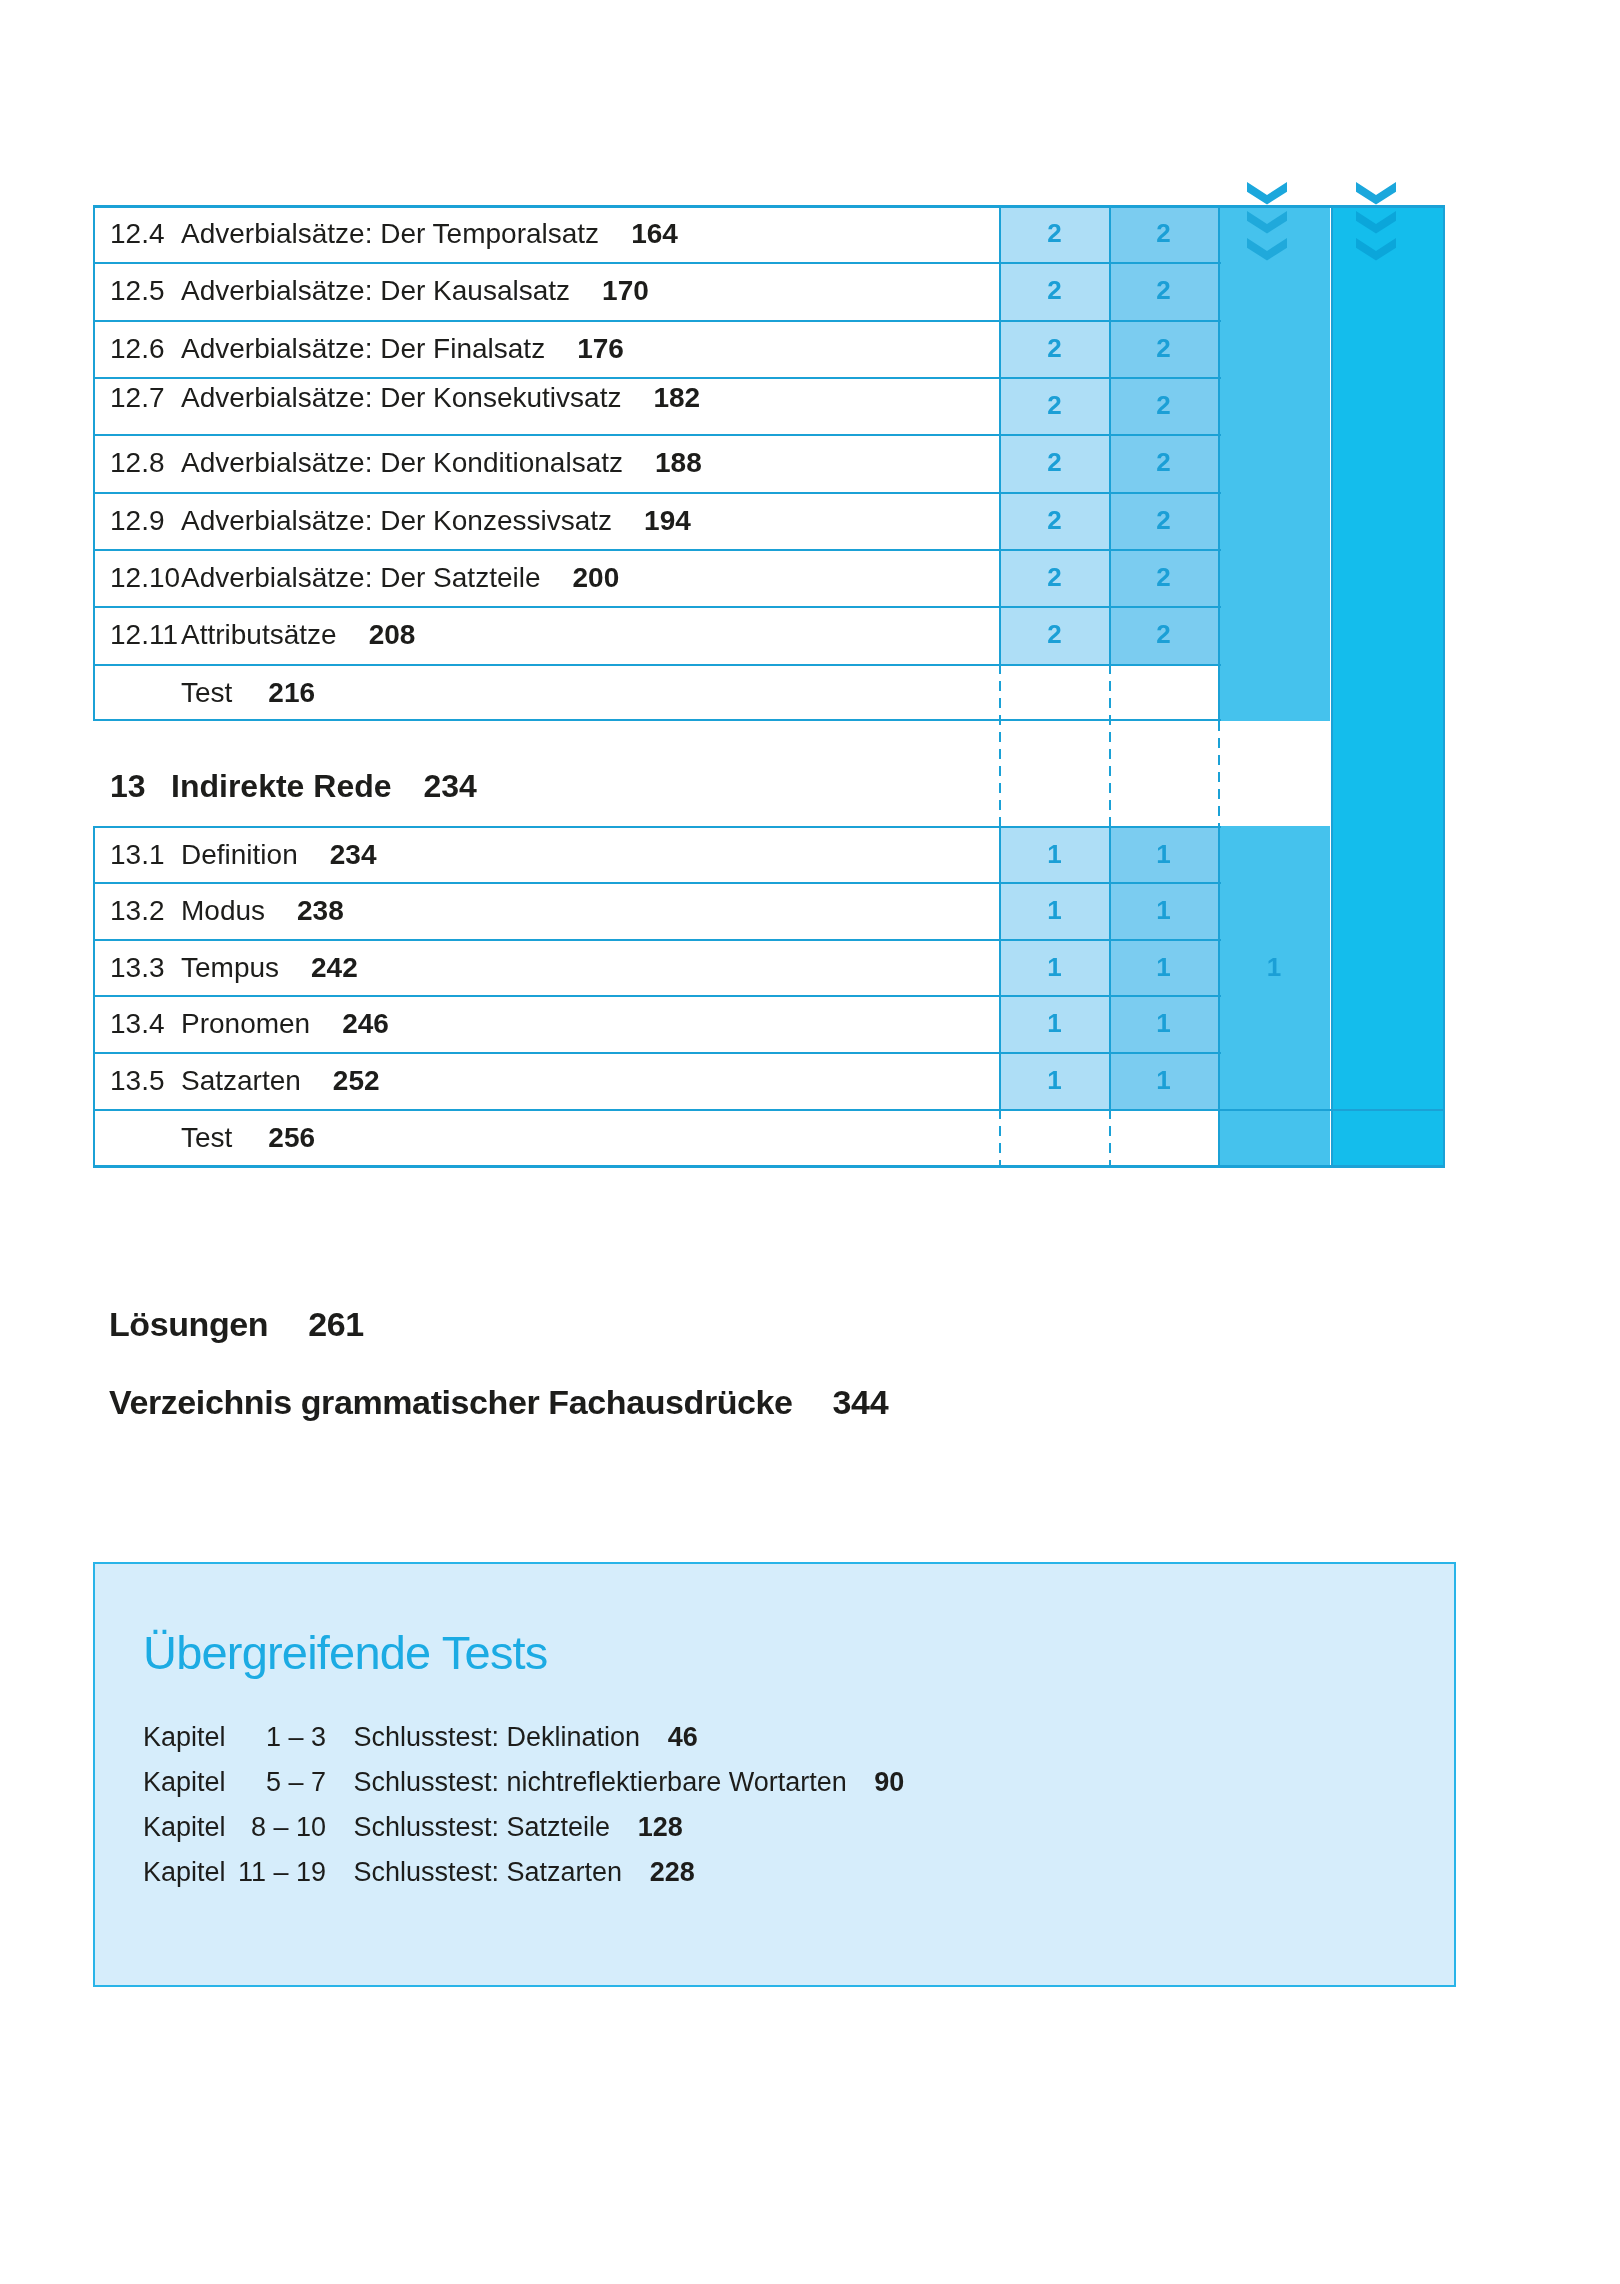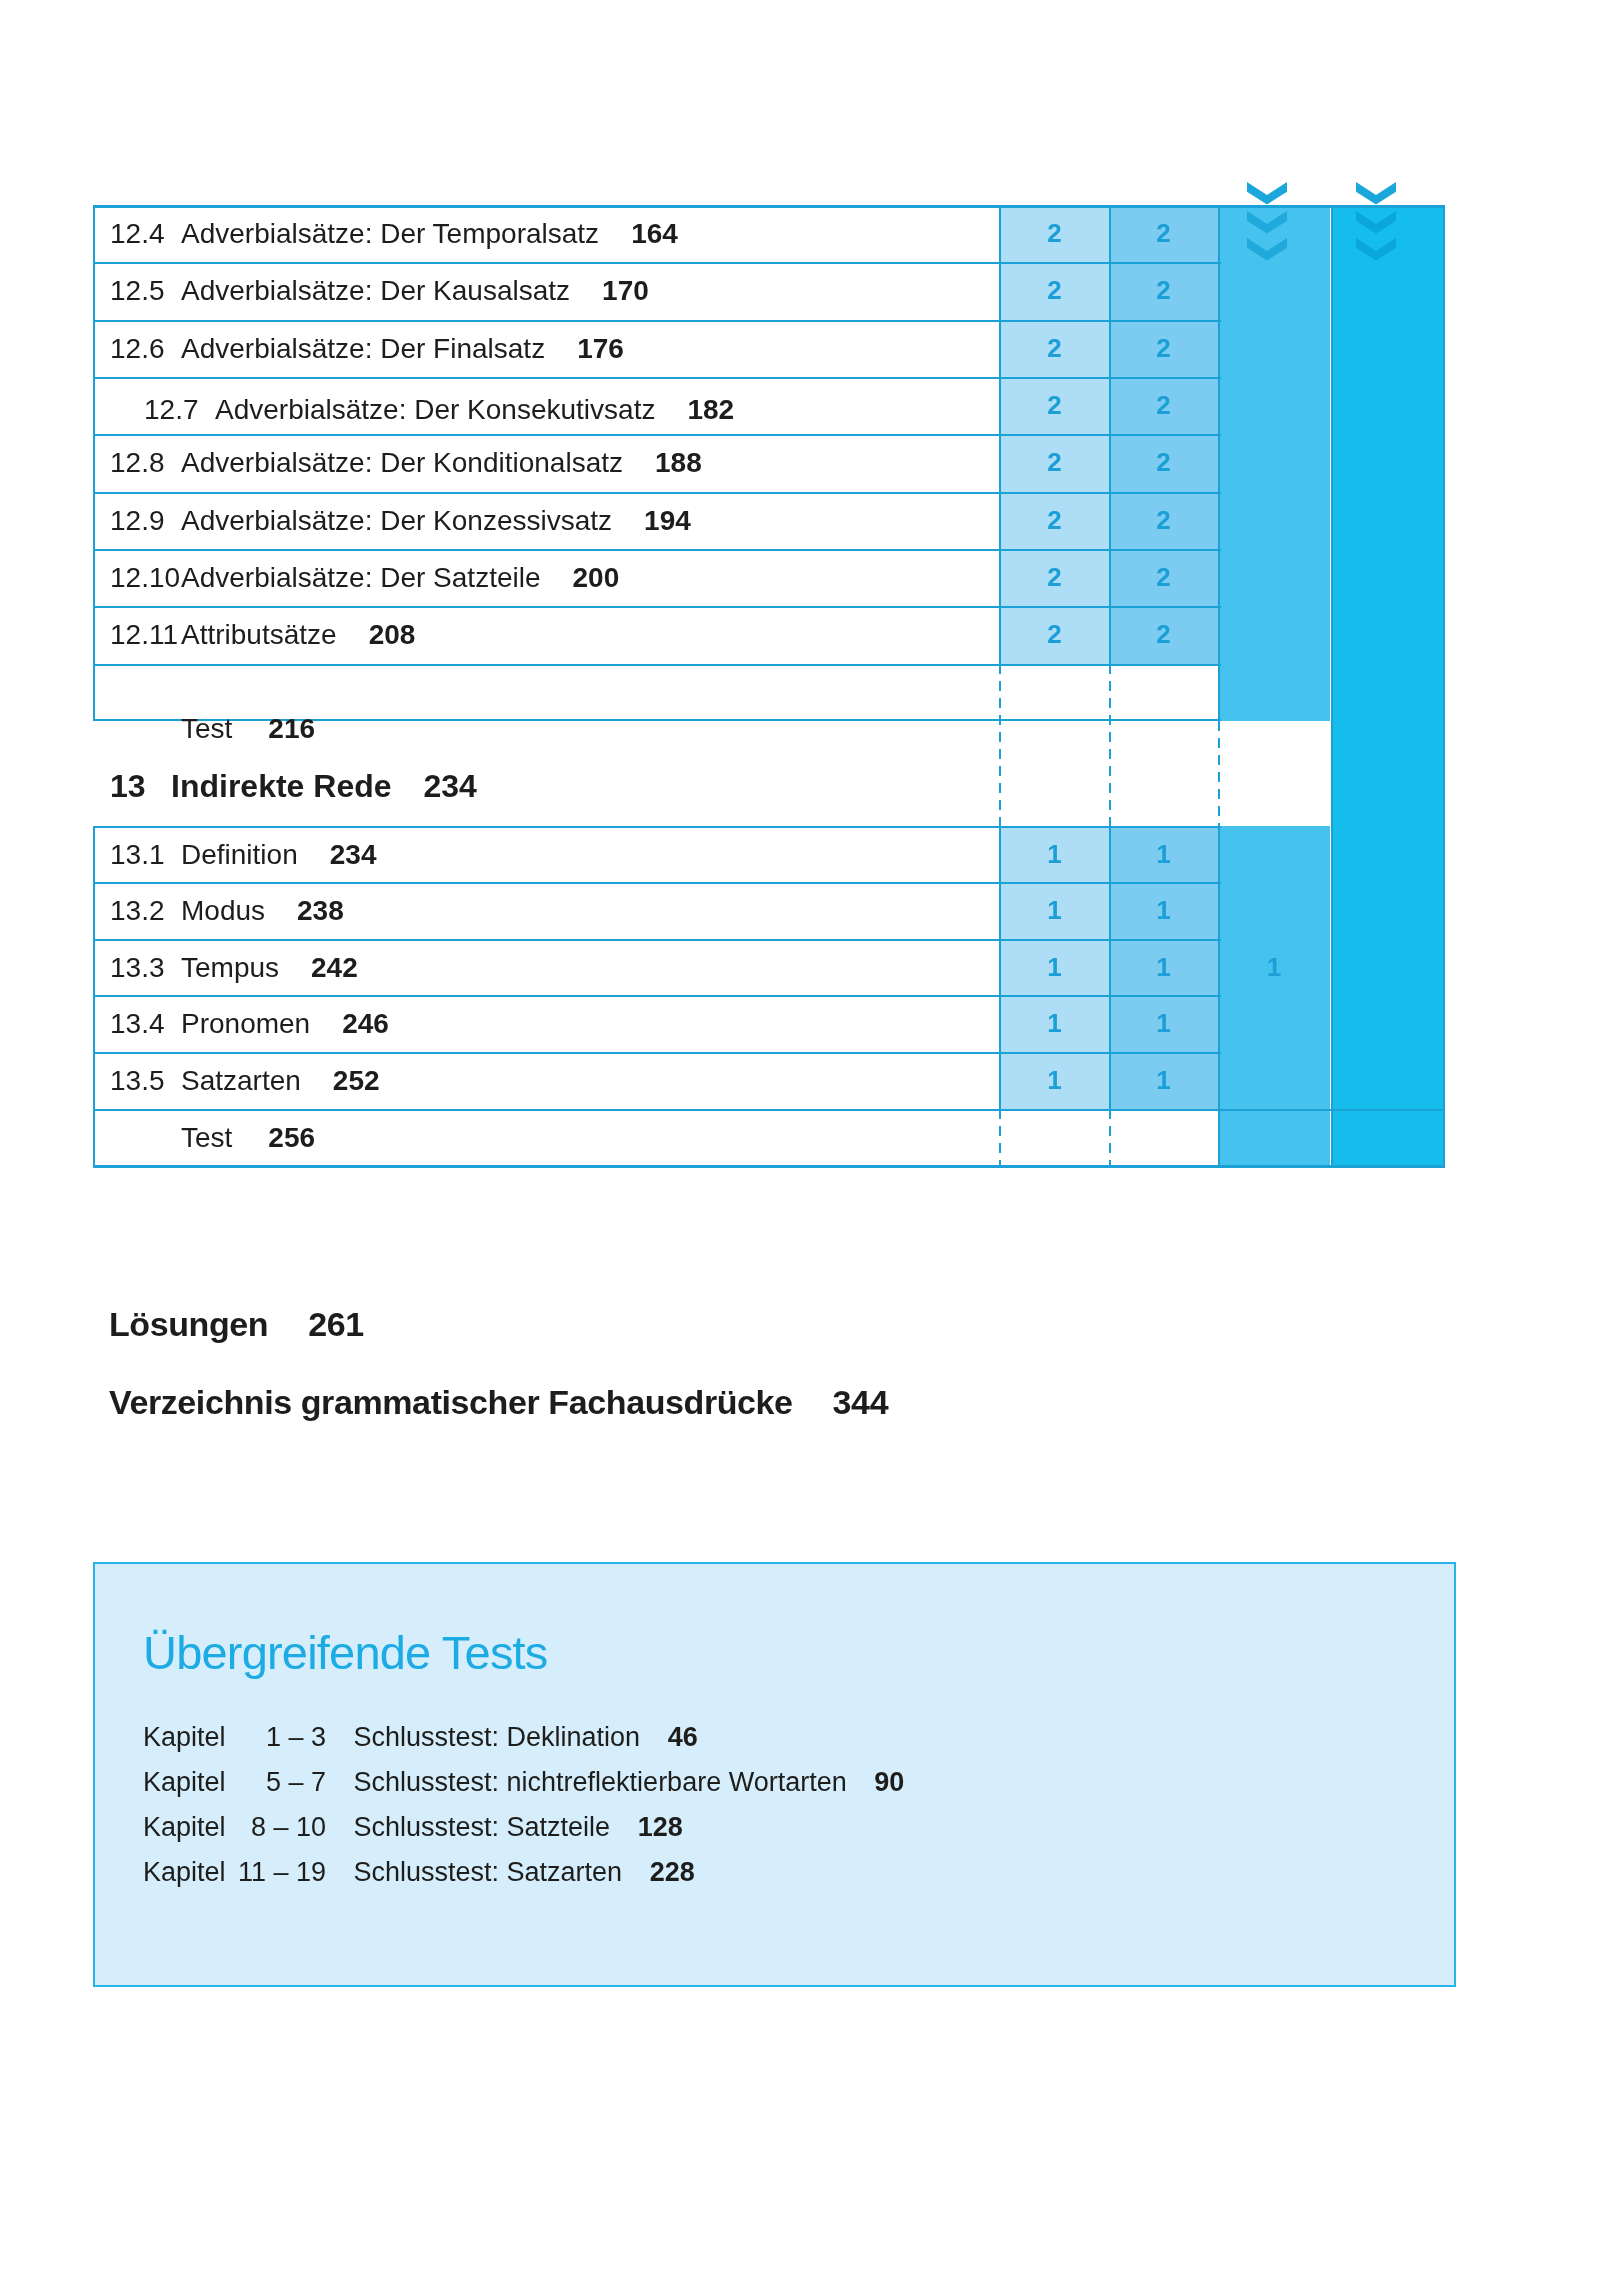--- a/index.html
+++ b/index.html
@@ -117,21 +117,21 @@
 
   <div class="vdash" style="left:999px;top:664px;height:162px;"></div>
   <div class="vdash" style="left:1109px;top:664px;height:162px;"></div>
   <div class="vdash" style="left:1218px;top:721px;height:105px;"></div>
   <div class="vdash" style="left:999px;top:1109px;height:56px;"></div>
   <div class="vdash" style="left:1109px;top:1109px;height:56px;"></div>
 
   <div class="toc-row indent" style="top:205px;height:57px;line-height:57px;"><span class="num">12.4</span><span>Adverbialsätze: Der Temporalsatz</span><span class="pg">164</span></div>
   <div class="toc-row indent" style="top:262px;height:57px;line-height:57px;"><span class="num">12.5</span><span>Adverbialsätze: Der Kausalsatz</span><span class="pg">170</span></div>
   <div class="toc-row indent" style="top:320px;height:57px;line-height:57px;"><span class="num">12.6</span><span>Adverbialsätze: Der Finalsatz</span><span class="pg">176</span></div>
-  <div class="toc-row indent" style="top:381px;height:69px;line-height:57px;margin-left:34px;"><span class="num">12.7</span><span>Adverbialsätze: Der Konsekutivsatz</span><span class="pg">182</span></div>
+  <div class="toc-row indent" style="top:369px;height:69px;line-height:57px;"><span class="num">12.7</span><span>Adverbialsätze: Der Konsekutivsatz</span><span class="pg">182</span></div>
   <div class="toc-row indent" style="top:434px;height:63px;line-height:57px;"><span class="num">12.8</span><span>Adverbialsätze: Der Konditionalsatz</span><span class="pg">188</span></div>
   <div class="toc-row indent" style="top:492px;height:57px;line-height:57px;"><span class="num">12.9</span><span>Adverbialsätze: Der Konzessivsatz</span><span class="pg">194</span></div>
   <div class="toc-row indent" style="top:549px;height:57px;line-height:57px;"><span class="num">12.10</span><span>Adverbialsätze: Der Satzteile</span><span class="pg">200</span></div>
   <div class="toc-row indent" style="top:606px;height:57px;line-height:57px;"><span class="num">12.11</span><span>Attributsätze</span><span class="pg">208</span></div>
 
   <div class="cellnum" style="left:999px;top:205px;width:111px;height:57px;line-height:57px;">2</div>
   <div class="cellnum" style="left:1109px;top:205px;width:109px;height:57px;line-height:57px;">2</div>
   <div class="cellnum" style="left:999px;top:262px;width:111px;height:57px;line-height:57px;">2</div>
   <div class="cellnum" style="left:1109px;top:262px;width:109px;height:57px;line-height:57px;">2</div>
   <div class="cellnum" style="left:999px;top:320px;width:111px;height:57px;line-height:57px;">2</div>
@@ -140,21 +140,21 @@
   <div class="cellnum" style="left:1109px;top:377px;width:109px;height:57px;line-height:57px;">2</div>
   <div class="cellnum" style="left:999px;top:434px;width:111px;height:57px;line-height:57px;">2</div>
   <div class="cellnum" style="left:1109px;top:434px;width:109px;height:57px;line-height:57px;">2</div>
   <div class="cellnum" style="left:999px;top:492px;width:111px;height:57px;line-height:57px;">2</div>
   <div class="cellnum" style="left:1109px;top:492px;width:109px;height:57px;line-height:57px;">2</div>
   <div class="cellnum" style="left:999px;top:549px;width:111px;height:57px;line-height:57px;">2</div>
   <div class="cellnum" style="left:1109px;top:549px;width:109px;height:57px;line-height:57px;">2</div>
   <div class="cellnum" style="left:999px;top:606px;width:111px;height:57px;line-height:57px;">2</div>
   <div class="cellnum" style="left:1109px;top:606px;width:109px;height:57px;line-height:57px;">2</div>
 
-  <div class="test-row" style="top:700px;height:49px;line-height:57px;"><span>Test</span><span class="pg">216</span></div>
+  <div class="test-row" style="top:664px;height:49px;line-height:57px;"><span>Test</span><span class="pg">216</span></div>
 
   <div class="sec-head"><span class="num">13</span><span>Indirekte Rede</span><span class="pg">234</span></div>
 
   <div class="toc-row indent" style="top:826px;height:57px;line-height:57px;"><span class="num">13.1</span><span>Definition</span><span class="pg">234</span></div>
   <div class="toc-row indent" style="top:882px;height:57px;line-height:57px;"><span class="num">13.2</span><span>Modus</span><span class="pg">238</span></div>
   <div class="toc-row indent" style="top:939px;height:57px;line-height:57px;"><span class="num">13.3</span><span>Tempus</span><span class="pg">242</span></div>
   <div class="toc-row indent" style="top:995px;height:57px;line-height:57px;"><span class="num">13.4</span><span>Pronomen</span><span class="pg">246</span></div>
   <div class="toc-row indent" style="top:1052px;height:57px;line-height:57px;"><span class="num">13.5</span><span>Satzarten</span><span class="pg">252</span></div>
 
   <div class="cellnum" style="left:999px;top:826px;width:111px;height:57px;line-height:57px;">1</div>

